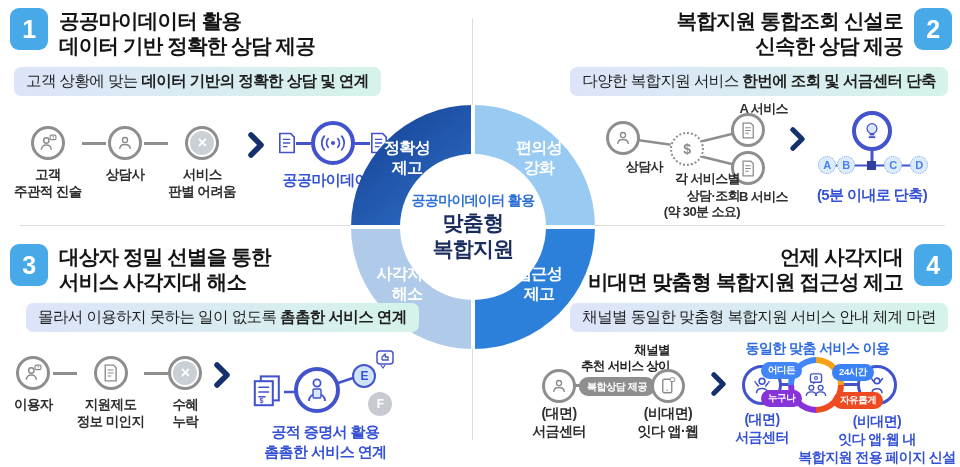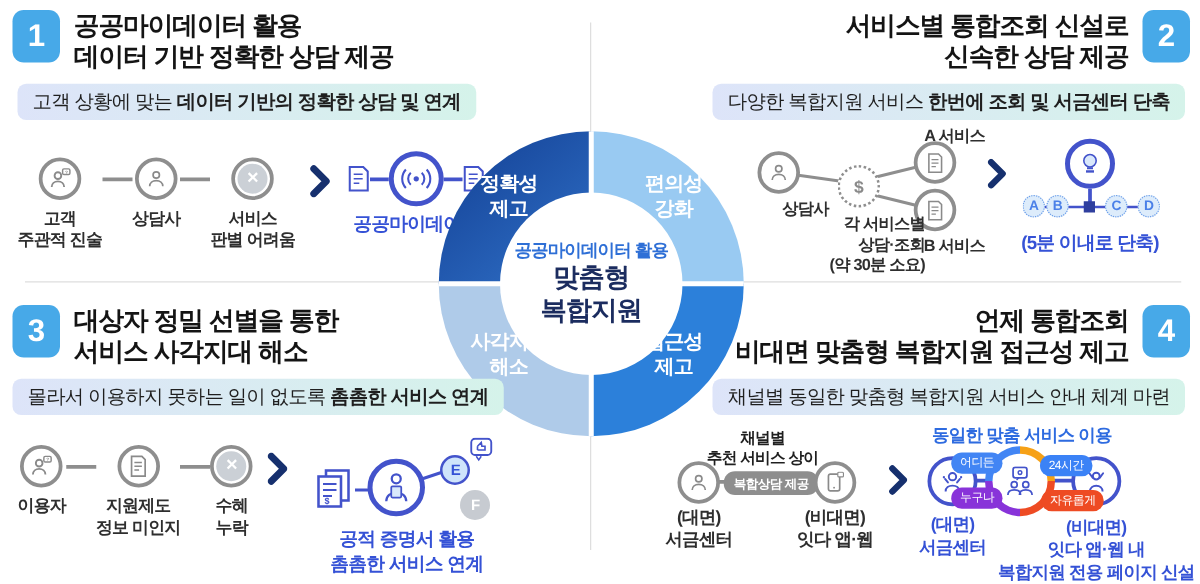--- a/index.html
+++ b/index.html
@@ -79,32 +79,32 @@
   .hbar{position:absolute;height:3px;background:#8E8E8E}
   .bbar{position:absolute;height:3px;background:#4353CB}
   .pill{position:absolute;background:#8E8E8E;color:#fff;font-size:10px;font-weight:700;
         padding:2.5px 8px;border-radius:9px;letter-spacing:-0.4px;white-space:nowrap}
   .dlbl{position:absolute;font-size:14px;font-weight:700;color:#2E2E2E;text-align:center;
         line-height:1.3;letter-spacing:-0.6px}
   .dlbl span{display:block}
   .blbl{position:absolute;font-size:14px;font-weight:800;color:#3552D6;text-align:center;
         line-height:1.3;letter-spacing:-0.6px}
   .blbl span{display:block}
-  .note{position:absolute;font-size:12.5px;font-weight:700;color:#1F1F1F;text-align:center;
+  .note{position:absolute;font-size:12.5px;font-weight:700;color:#1F1F1F;text-align:right;
         line-height:1.3;letter-spacing:-0.6px}
   .note span{display:block}
   .bheading{position:absolute;font-size:14px;font-weight:800;color:#2E6BE0;text-align:center;letter-spacing:-0.6px}
   .gcircle.g34{position:absolute}
   .bcircle40{position:absolute;width:40px;height:40px;border:3px solid #4353CB;border-radius:50%;
              background:#fff;display:flex;align-items:center;justify-content:center;color:#4353CB}
   .ring{position:absolute;width:56px;height:56px;border-radius:50%;
         background:conic-gradient(#F6A117 0 90deg,#EE4B23 90deg 180deg,#8833D9 180deg 270deg,#4285F4 270deg 360deg)}
   .ring-inner{position:absolute;left:6px;top:6px;width:44px;height:44px;border-radius:50%;background:#fff;
               display:flex;align-items:center;justify-content:center;color:#4353CB}
-  .tag{position:absolute;font-size:9.5px;font-weight:400;color:#fff;padding:2px 7px;border-radius:9px;
+  .tag{position:absolute;font-size:9.5px;font-weight:700;color:#fff;padding:2px 7px;border-radius:9px;
        letter-spacing:-0.4px;z-index:3;white-space:nowrap}
   .tag.t-blue{background:#4285F4}.tag.t-orange{background:#3b82f6}
   .tag.t-purple{background:#8833D9}.tag.t-red{background:#EE4B23}
 
   
   .donut{position:absolute;left:351px;top:105px;width:244px;height:244px}
   .dq{position:absolute;width:122px;height:122px}
   .dq.tl{left:0;top:0;border-radius:122px 0 0 0;background:linear-gradient(140deg,#123E92 0%,#2F6FC6 95%)}
   .dq.tr{left:122px;top:0;border-radius:0 122px 0 0;background:#99CAF2}
   .dq.bl{left:0;top:122px;border-radius:0 0 0 122px;background:#AFCBE9}
@@ -199,21 +199,21 @@
             <path d="M5.5 8h8M5.5 12h8M5.5 16h5" stroke="#4353CB" stroke-width="1.5"></path>
           </svg>
       </div>
       <div class="bluelabel">공공마이데이터</div>
     </div>
   </div>
 
   <div class="h-right sec2">
     <div class="head-row">
       <div class="title tr">
-        <span>서비스별 통합조회 신설로</span>
+        <span>복합지원 통합조회 신설로</span>
         <span>신속한 상담 제공</span>
       </div>
       <div class="badge">2</div>
     </div>
     <div class="hlbox" style="margin-right:4px"><span>다양한 복합지원 서비스 </span><b>한번에 조회 및 서금센터 단축</b></div>
   </div>
 
   <div class="diag2">
     <svg class="lines2" width="432" height="124">
       <line x1="101" y1="37" x2="165" y2="46" stroke="#8E8E8E" stroke-width="2.5"></line>
@@ -302,21 +302,21 @@
   </div>
 
   <div class="h-left sec3">
     <div class="head-row">
       <div class="badge">3</div>
       <div class="title">
         <span>대상자 정밀 선별을 통한</span>
         <span>서비스 사각지대 해소</span>
       </div>
     </div>
-    <div class="hlbox" style="margin-left:0"><span>몰라서 이용하지 못하는 일이 없도록 </span><b>촘촘한 서비스 연계</b></div>
+    <div class="hlbox" style="margin-left:16px"><span>몰라서 이용하지 못하는 일이 없도록 </span><b>촘촘한 서비스 연계</b></div>
   </div>
 
   <div class="iconrow row3">
     <div class="step">
       <div class="gcircle">
         <svg width="20" height="20" viewBox="0 0 24 24">
             <circle cx="10" cy="9" r="3.2" fill="none" stroke="#8A8A8A" stroke-width="1.8"></circle>
             <path d="M4 20c0-3.4 2.7-5.5 6-5.5s6 2.1 6 5.5" fill="none" stroke="#8A8A8A" stroke-width="1.8"></path>
             <rect x="14.5" y="2.5" width="7" height="5.5" rx="1.3" fill="#fff" stroke="#8A8A8A" stroke-width="1.4"></rect>
             <text x="18" y="7" font-size="4.6" fill="#8A8A8A" text-anchor="middle" font-weight="bold">?</text>
@@ -382,21 +382,21 @@
       <div class="bluelabel abs" style="left:-18px;top:72px;width:190px">
         <span>공적 증명서 활용</span>
           <span>촘촘한 서비스 연계</span>
       </div>
     </div>
   </div>
 
   <div class="h-right sec4">
     <div class="head-row">
       <div class="title tr">
-        <span>언제 통합조회</span>
+        <span>언제 사각지대</span>
         <span>비대면 맞춤형 복합지원 접근성 제고</span>
       </div>
       <div class="badge">4</div>
     </div>
     <div class="hlbox" style="margin-right:4px">채널별 동일한 맞춤형 복합지원 서비스 안내 체계 마련</div>
   </div>
 
   <div class="diag4">
     <div class="note" style="left:45px;top:0;width:120px">
       <span>채널별</span>

